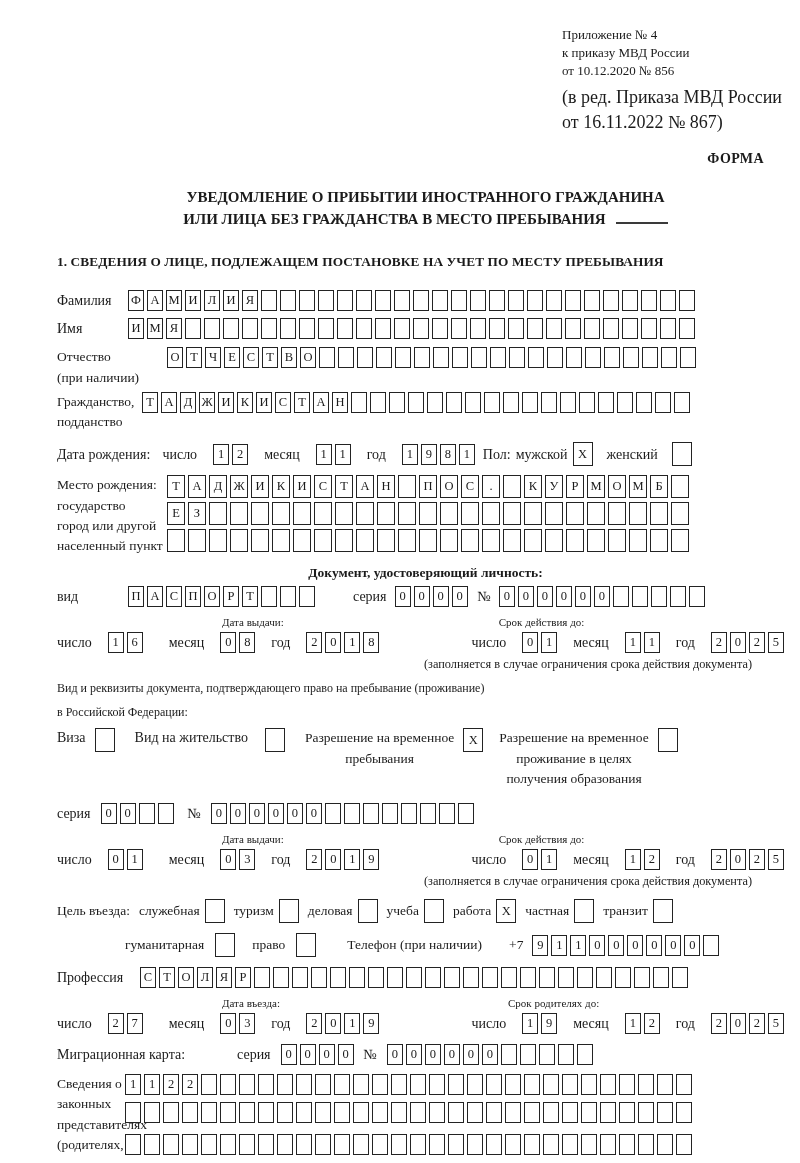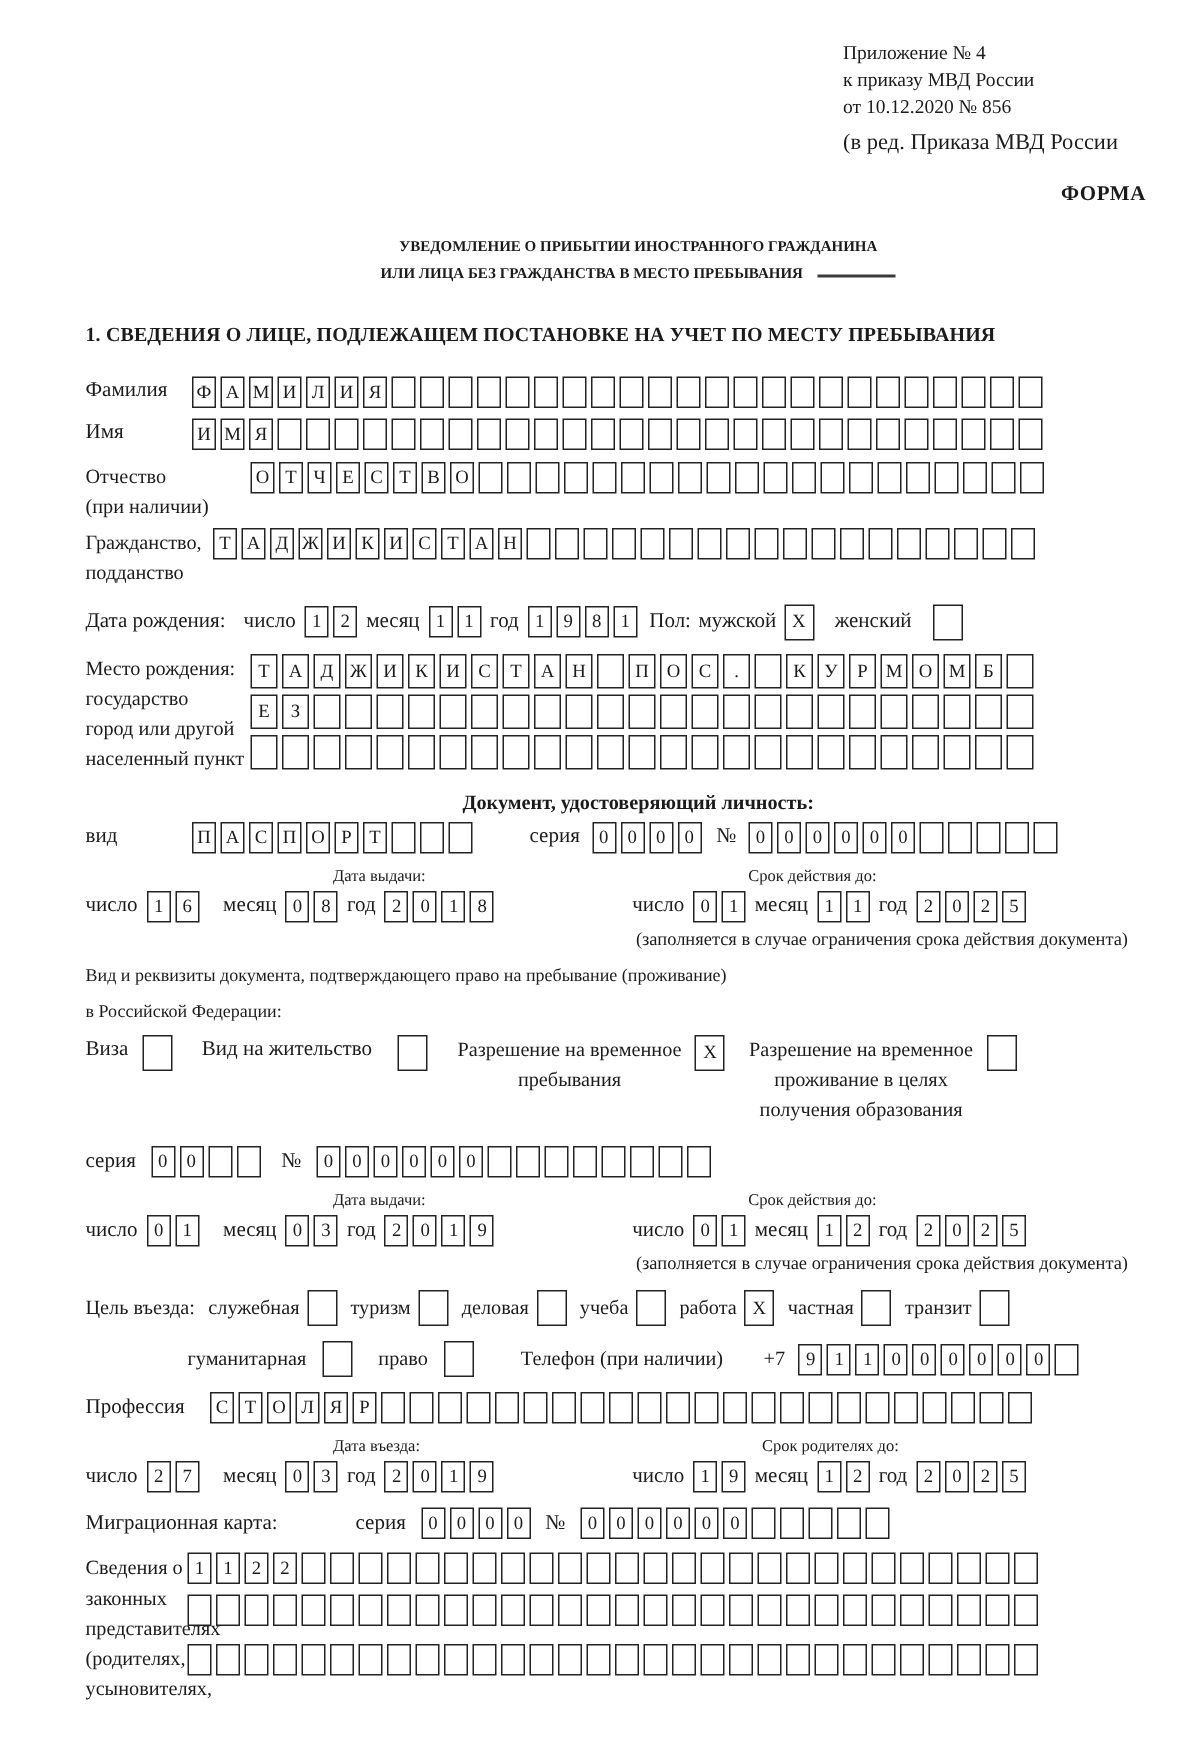--- a/index.html
+++ b/index.html
@@ -1,53 +1,54 @@
 <!DOCTYPE html>
 <html><head>
 <meta charset="utf-8">
 <style>
   *{margin:0;padding:0;box-sizing:border-box}
   html,body{background:#ffffff}
   body{width:800px;height:1163px;overflow:hidden;font-family:"Liberation Serif",serif;color:#1b1b1b}
   .page{position:relative;width:800px;height:1120px;padding:26px 6px 0 57px}
   .hdr{margin-left:505px;font-size:13px;line-height:1.4}
-  .hdr .ed{font-size:15px;margin-top:4px;line-height:1.4}
+  .hdr .ed{font-size:18px;margin-top:4px;line-height:1.4}
   .forma{text-align:right;padding-right:30px;font-weight:bold;font-size:14px;margin-top:16px;letter-spacing:.4px}
-  .title{text-align:center;font-weight:bold;font-size:10px;line-height:1.45;margin-top:20px}
+  .title{text-align:center;font-weight:bold;font-size:15px;line-height:1.45;margin-top:20px}
   .uline{display:inline-block;width:52px;border-bottom:2px solid #3a3a3a;height:13px;margin-left:10px}
   .sect{font-weight:bold;font-size:13.3px;margin-top:24px;letter-spacing:.1px}
   .row{display:flex;align-items:center;margin-top:7px}
   .rowt{display:flex;align-items:flex-start;margin-top:8px}
   .lbl{font-size:14px;line-height:1.42;flex:0 0 auto}
   .lblcol{flex:0 0 auto;font-size:13.5px;line-height:1.5}
   .cells{display:inline-flex;gap:3px;flex:0 0 auto}
   .cell{flex:0 0 auto;width:16px;height:21px;border:1.5px solid #232323;display:inline-flex;align-items:center;justify-content:center;font-size:12.5px;background:#fff}
   .cells-w .cell{width:18px;height:23px}
   .cb .cell{width:20px;height:24px}
-  .dg{display:inline-flex;align-items:center;gap:6px;flex:0 0 auto}
+  .dg{display:inline-flex;align-items:center;gap:16px;flex:0 0 auto}
   .heads{display:flex;font-size:11px;margin-top:9px}
   .note{font-size:12.3px;text-align:right;padding-right:42px;margin-top:4px}
   .docline{font-size:12px;margin-top:9px}
   .dochead{font-weight:bold;font-size:13.5px;text-align:center;margin-top:9px}
   .opt{display:flex;align-items:flex-start;gap:9px;flex:0 0 auto}
   .optlines{text-align:center;font-size:13.5px;line-height:1.5}
   .pair{display:inline-flex;align-items:center;gap:5px;flex:0 0 auto}
   .prow{display:flex;align-items:center;gap:9px;margin-top:10px;font-size:13.5px}
 </style>
 </head>
 <body>
 
 <div class="page">
 
   <div class="hdr">
     <div>Приложение № 4</div>
     <div>к приказу МВД России</div>
     <div>от 10.12.2020 № 856</div>
     <div class="ed">
       <div>(в ред. Приказа МВД России</div>
+      <div>от 16.11.2022 № 867)</div>
     </div>
   </div>
 
   <div class="forma">ФОРМА</div>
 
   <div class="title">
     <div>УВЕДОМЛЕНИЕ О ПРИБЫТИИ ИНОСТРАННОГО ГРАЖДАНИНА</div>
     <div>
       <span>ИЛИ ЛИЦА БЕЗ ГРАЖДАНСТВА В МЕСТО ПРЕБЫВАНИЯ</span><span class="uline"></span>
     </div>

